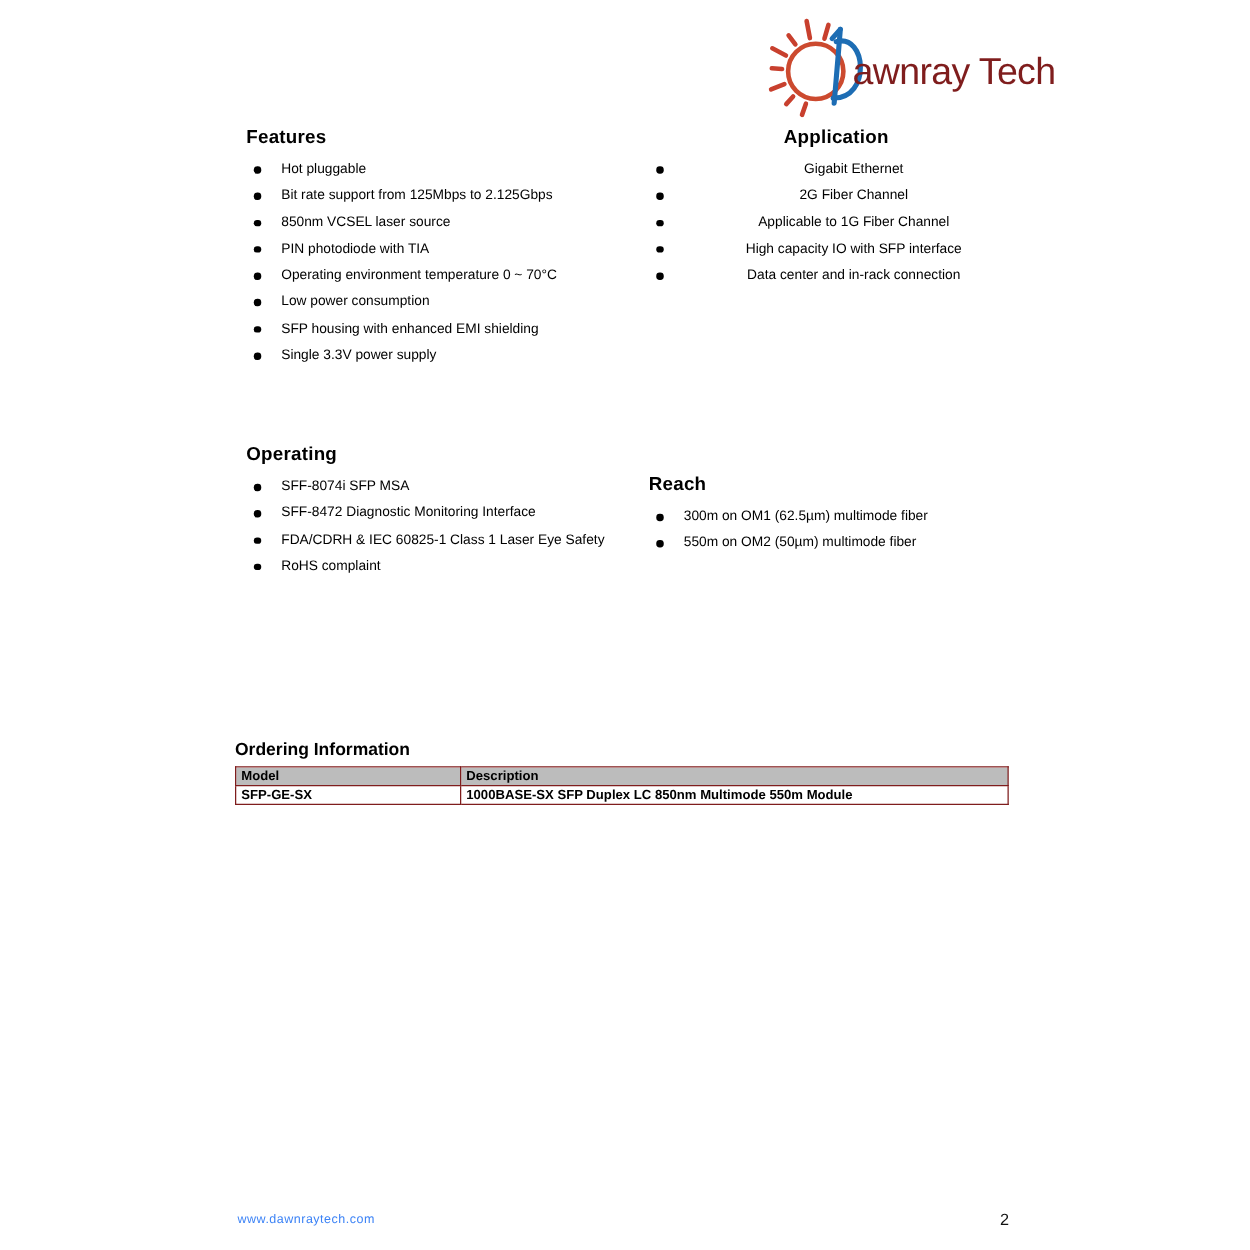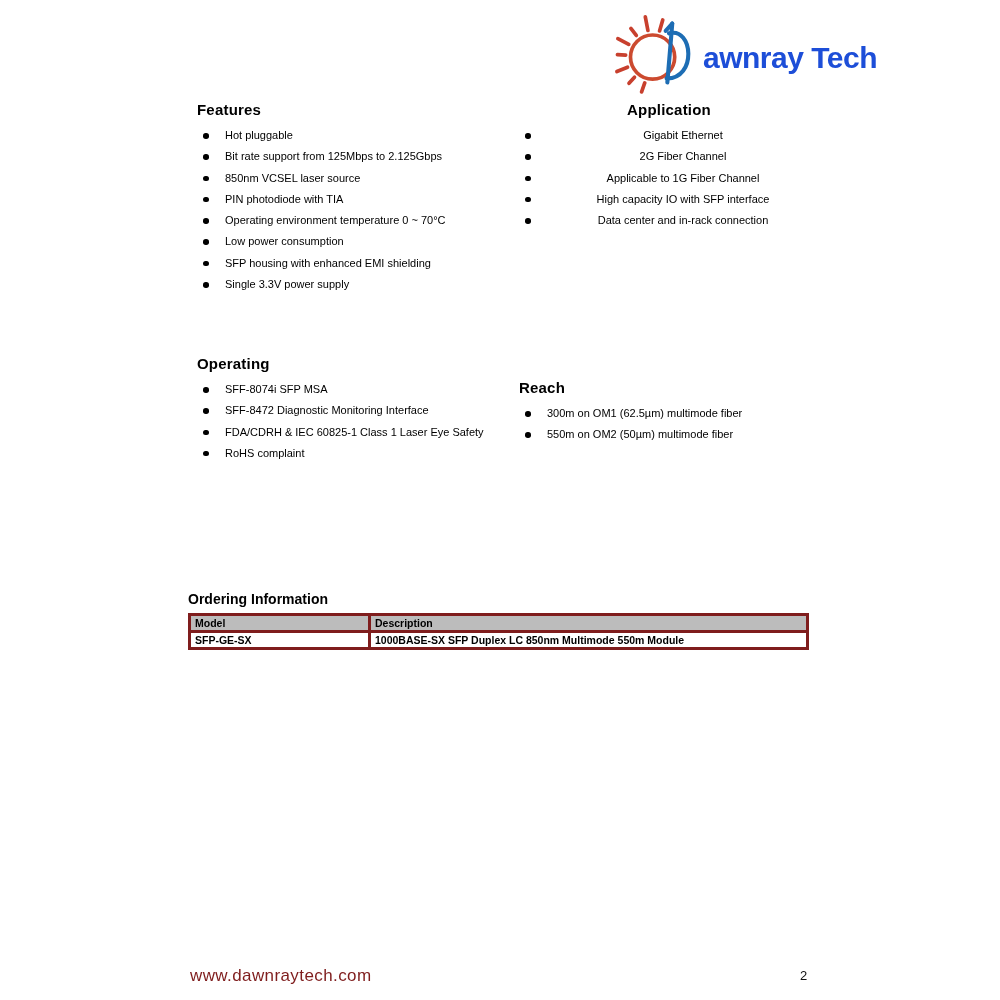--- a/index.html
+++ b/index.html
@@ -33,25 +33,24 @@
     position: absolute;
     left: 0;
     top: 0;
   }
   .brand-text {
     position: absolute;
     left: 72px;
     top: 30px;
     font-size: 30px;
     line-height: 32px;
-    font-weight: bold;
-    color: #1d4ed8;
+    font-weight: normal;
+    color: #7f1d1d;
     letter-spacing: -0.5px;
     white-space: nowrap;
-    margin-left: 21px;
   }
 
   
   .section {
     position: absolute;
   }
   .sec-features    { top: 100px; left: 197px; width: 315px; }
   .sec-application { top: 100px; left: 519px; width: 300px; text-align: center; }
   .sec-compliance  { top: 354px; left: 197px; width: 330px; }
   .sec-reach       { top: 354px; left: 519px; width: 320px; margin-top: 24px; }
@@ -99,45 +98,45 @@
     font-weight: bold;
   }
   table.order-table {
     margin-top: 5px;
     border-collapse: collapse;
     width: 618px;
     table-layout: fixed;
   }
   table.order-table th,
   table.order-table td {
-    border: 3px solid #7f1d1d;
+    border: 1px solid #7f1d1d;
     font-size: 10.5px;
     font-weight: bold;
     text-align: left;
     height: 14px;
     padding: 0 2px 0 4px;
     white-space: nowrap;
     overflow: hidden;
     margin-top: 44px;
   }
   table.order-table th {
     background: #bcbcbc;
   }
   .col-model { width: 180px; }
   .col-desc  { width: 438px; }
 
   
   .footer-site {
     position: absolute;
     left: 190px;
     top: 966px;
-    font-size: 17px;
+    font-size: 10px;
     line-height: 20px;
     letter-spacing: 0.4px;
-    color: #7f1d1d;
+    color: #3b82f6;
   }
   .footer-page {
     position: absolute;
     left: 800px;
     top: 968px;
     font-size: 13px;
     line-height: 16px;
     color: #111111;
   }
 </style>

